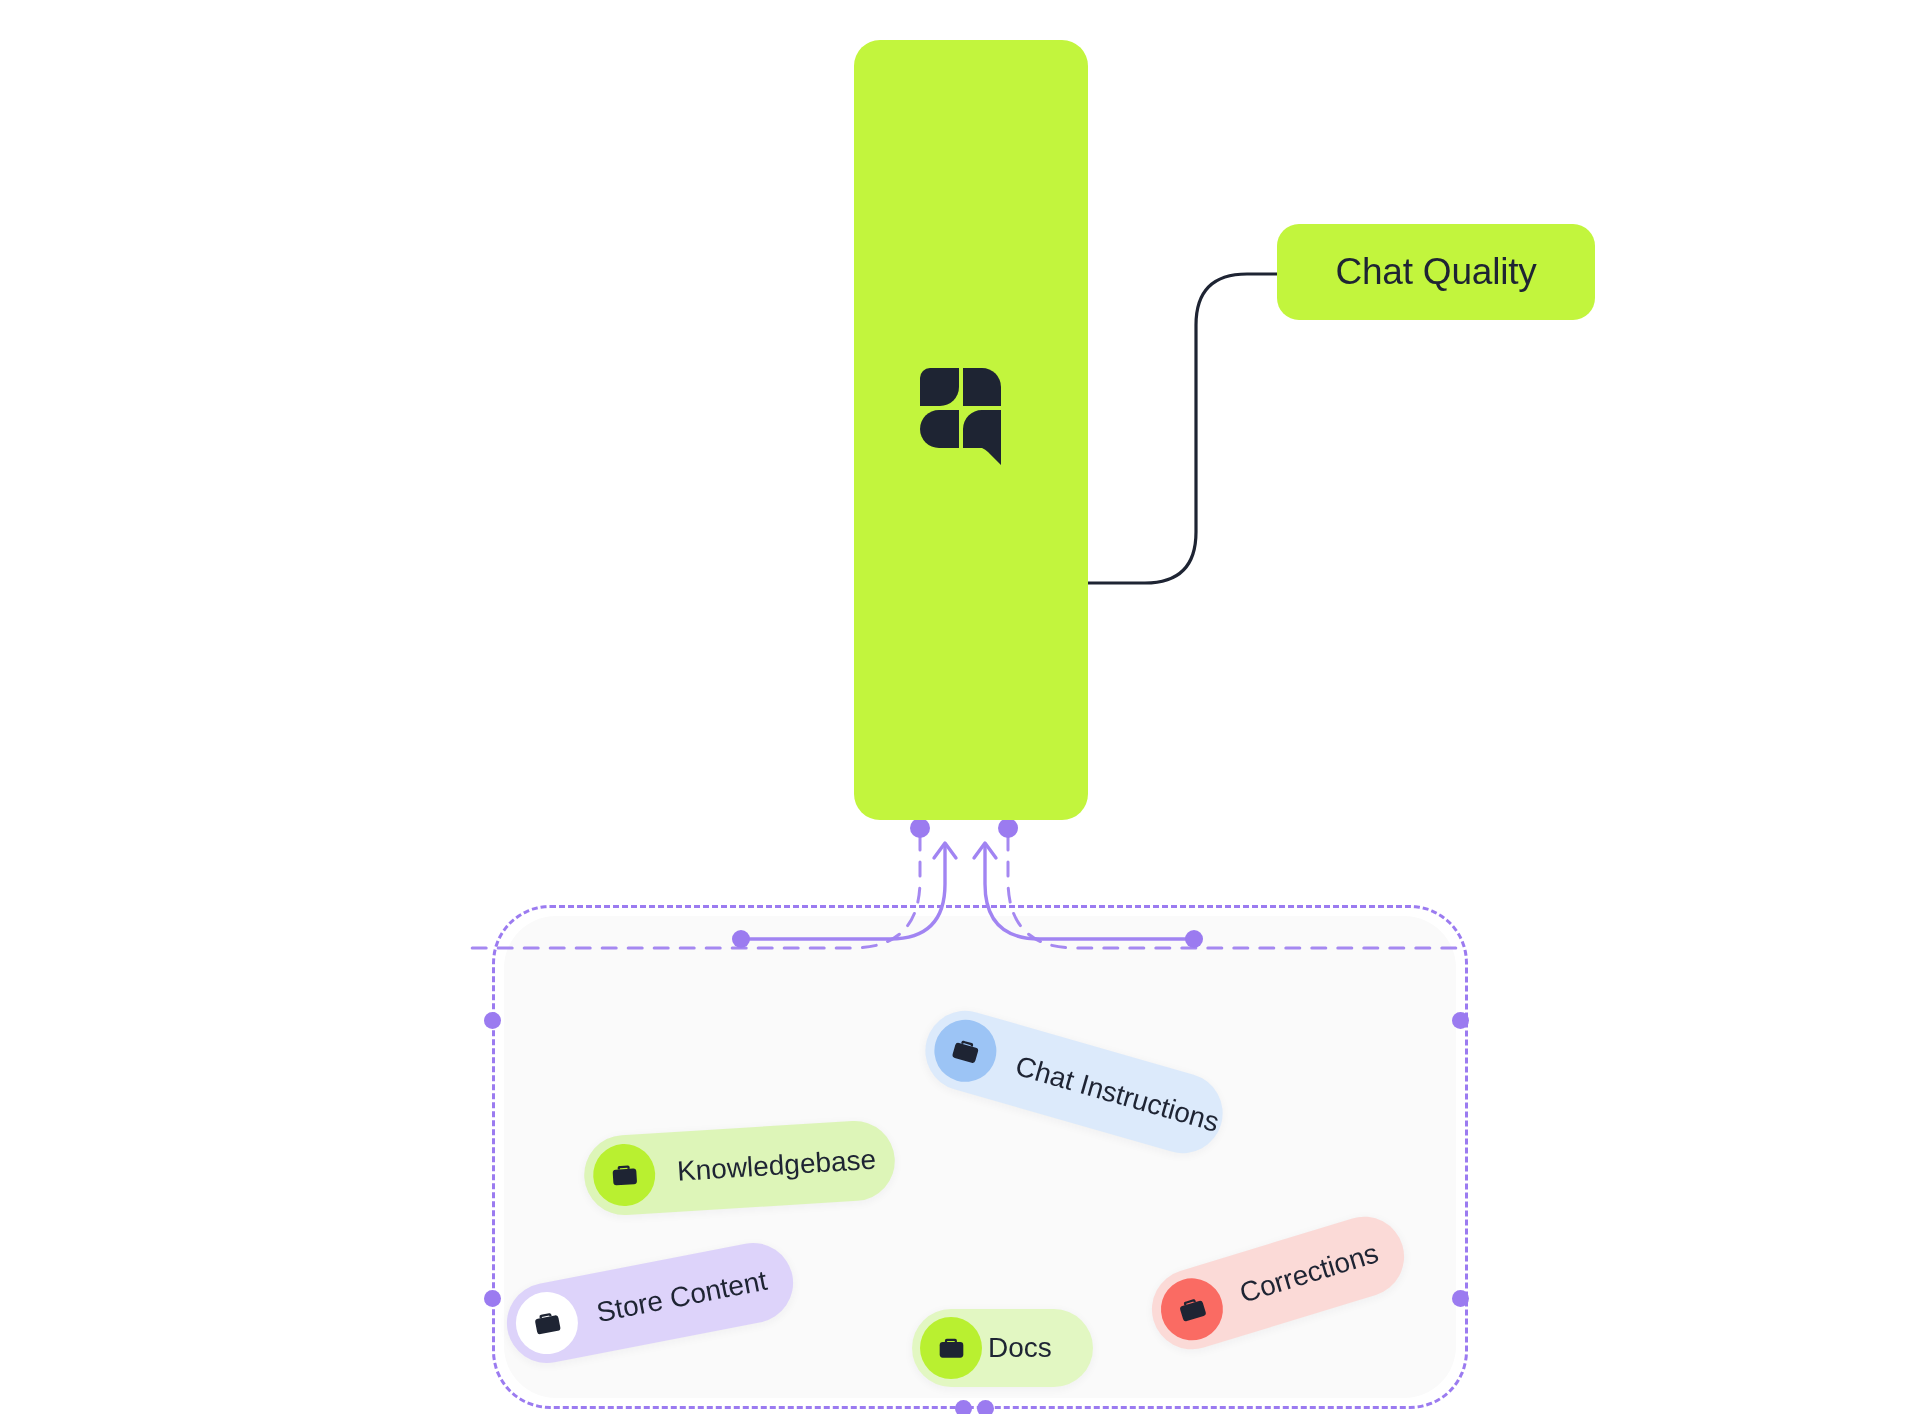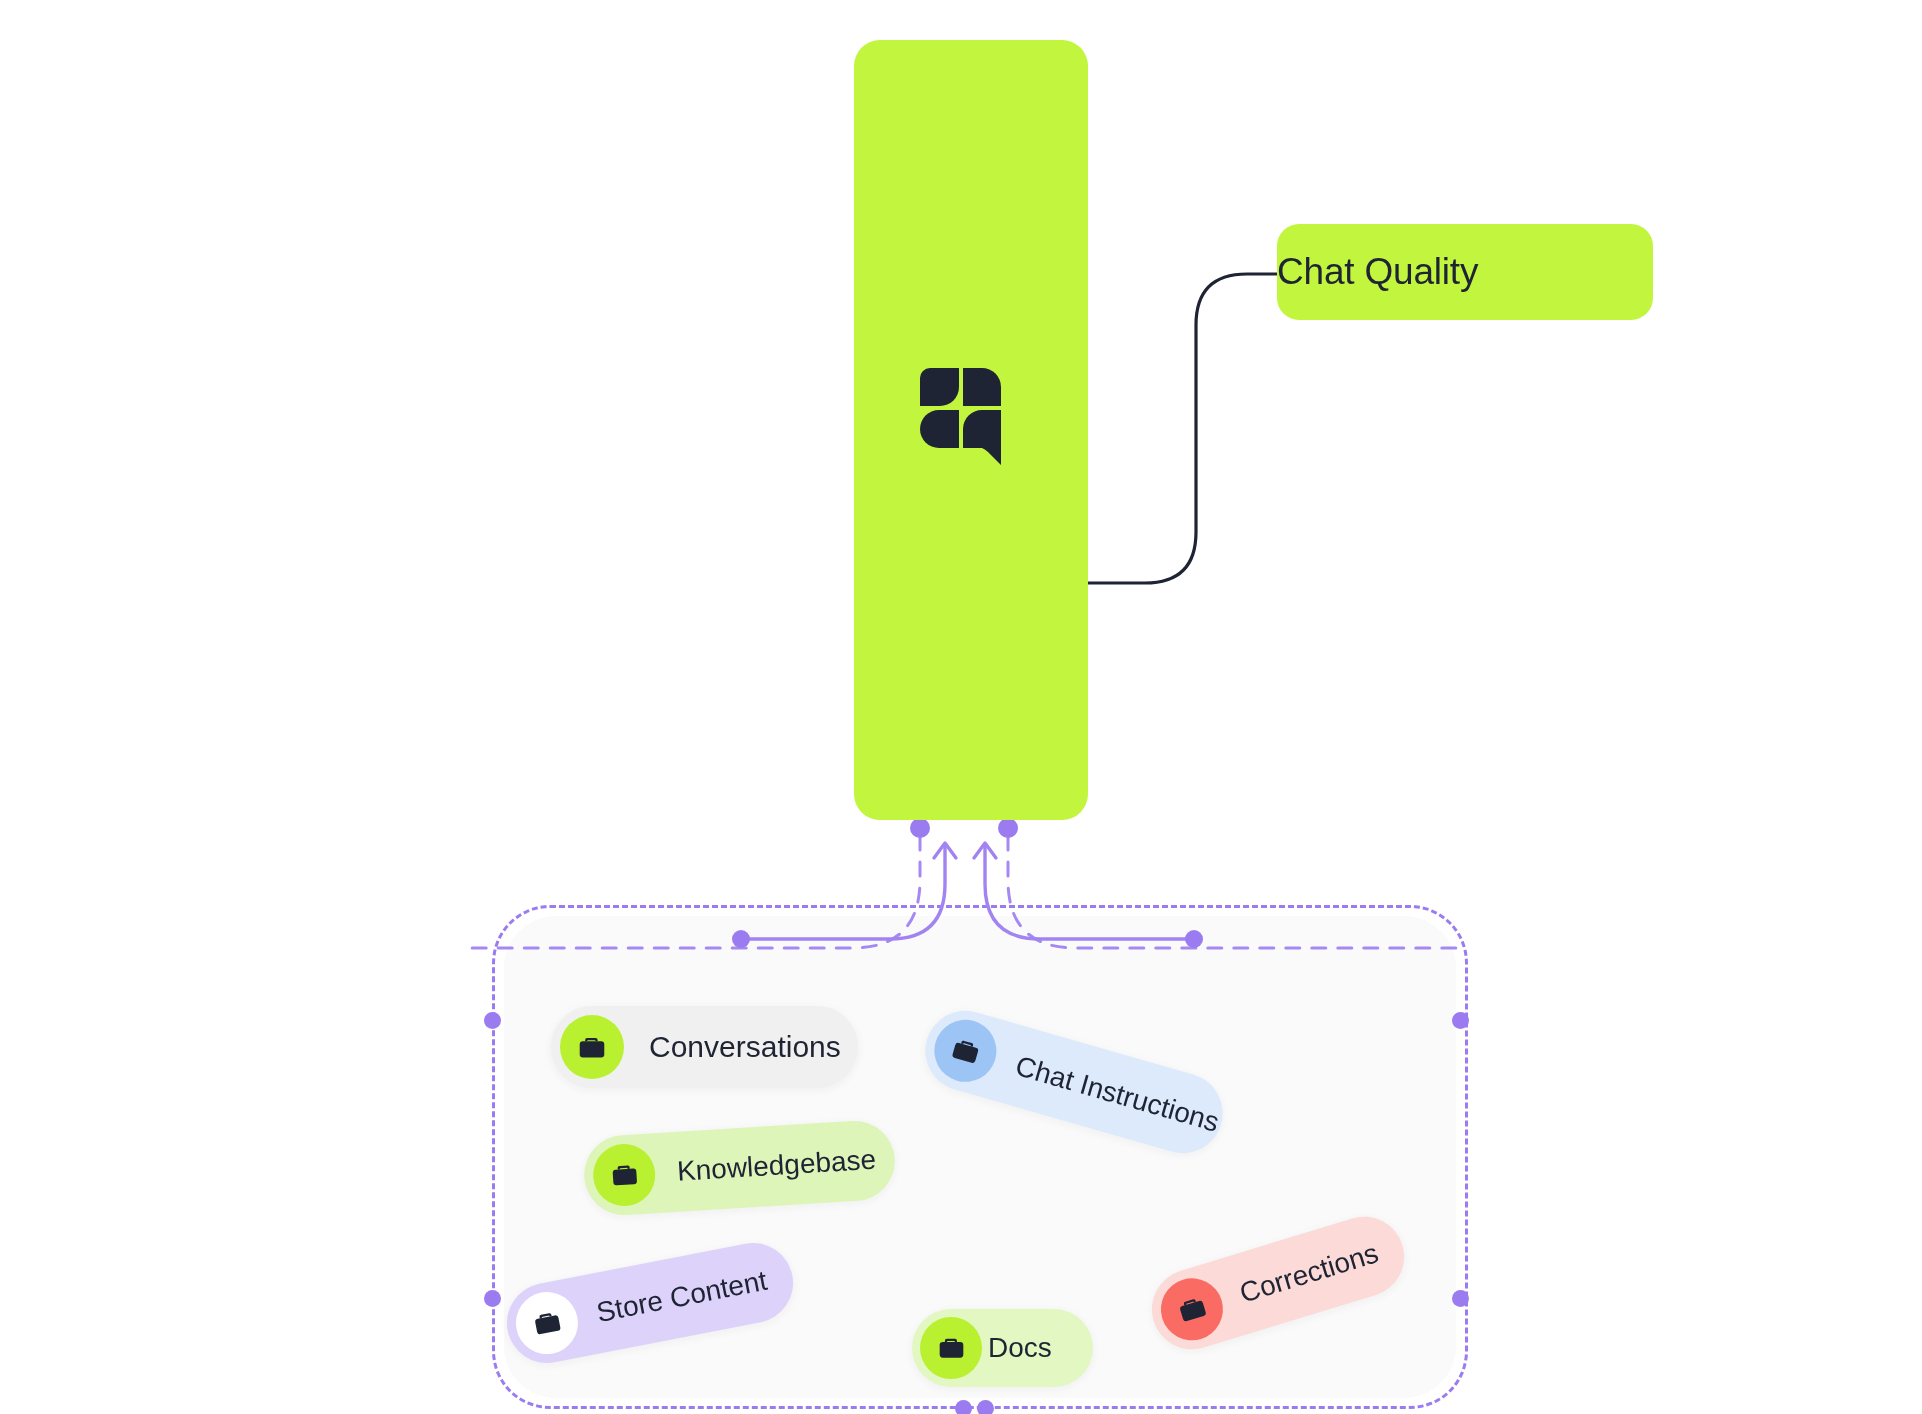--- a/index.html
+++ b/index.html
@@ -21,24 +21,24 @@
   .agent-logo{
     position:absolute;
     left:50%; top:368px; transform:translateX(-50%);
     width:82px; height:98px;
     z-index:6;
   }
 
   
   .chat-quality{
     position:absolute;
-    left:1277px; top:224px; width:376px; height:96px;
+    left:1277px; top:224px; width:318px; height:96px;
     background:var(--lime,#C2F53D);
     border-radius:22px;
-    display:flex;align-items:center;
+    display:flex;align-items:center;justify-content:center;
     z-index:5;
   }
   .chat-quality-label{
     font-size:37px;
     letter-spacing:-0.2px;
     color:#1E2433;
     font-weight:400;
     white-space:nowrap;
   }
 
@@ -145,29 +145,20 @@
   <div class="sources-card"></div>
   <div class="sources-dashed"></div>
 
   <div class="handle" style="left:484px; top:1012px;"></div>
   <div class="handle" style="left:484px; top:1290px;"></div>
   <div class="handle" style="left:1452px; top:1012px;"></div>
   <div class="handle" style="left:1452px; top:1290px;"></div>
   <div class="handle" style="left:955px; top:1400px;"></div>
   <div class="handle" style="left:977px; top:1400px;"></div>
 
-  <div class="pill" id="pill-conversations">
-    <span class="pill-icon">
-      <svg class="bag" width="30" height="27" viewBox="0 0 24 22" aria-hidden="true">
-        <path d="M9 3.2h6a1.6 1.6 0 0 1 1.6 1.6V6h-1.9V5.1H8.3V6H6.4V4.8A1.6 1.6 0 0 1 8 3.2Z" fill="#1E2433"></path>
-        <rect x="2" y="6" width="20" height="13.2" rx="2.6" fill="#1E2433"></rect>
-      </svg>
-    </span>
-    <span class="pill-label">Conversations</span>
-  </div>
 
   <div class="pill" id="pill-knowledgebase">
     <span class="pill-icon">
       <svg class="bag" width="29" height="26" viewBox="0 0 24 22" aria-hidden="true">
         <path d="M9 3.2h6a1.6 1.6 0 0 1 1.6 1.6V6h-1.9V5.1H8.3V6H6.4V4.8A1.6 1.6 0 0 1 8 3.2Z" fill="#1E2433"></path>
         <rect x="2" y="6" width="20" height="13.2" rx="2.6" fill="#1E2433"></rect>
       </svg>
     </span>
     <span class="pill-label">Knowledgebase</span>
   </div>

